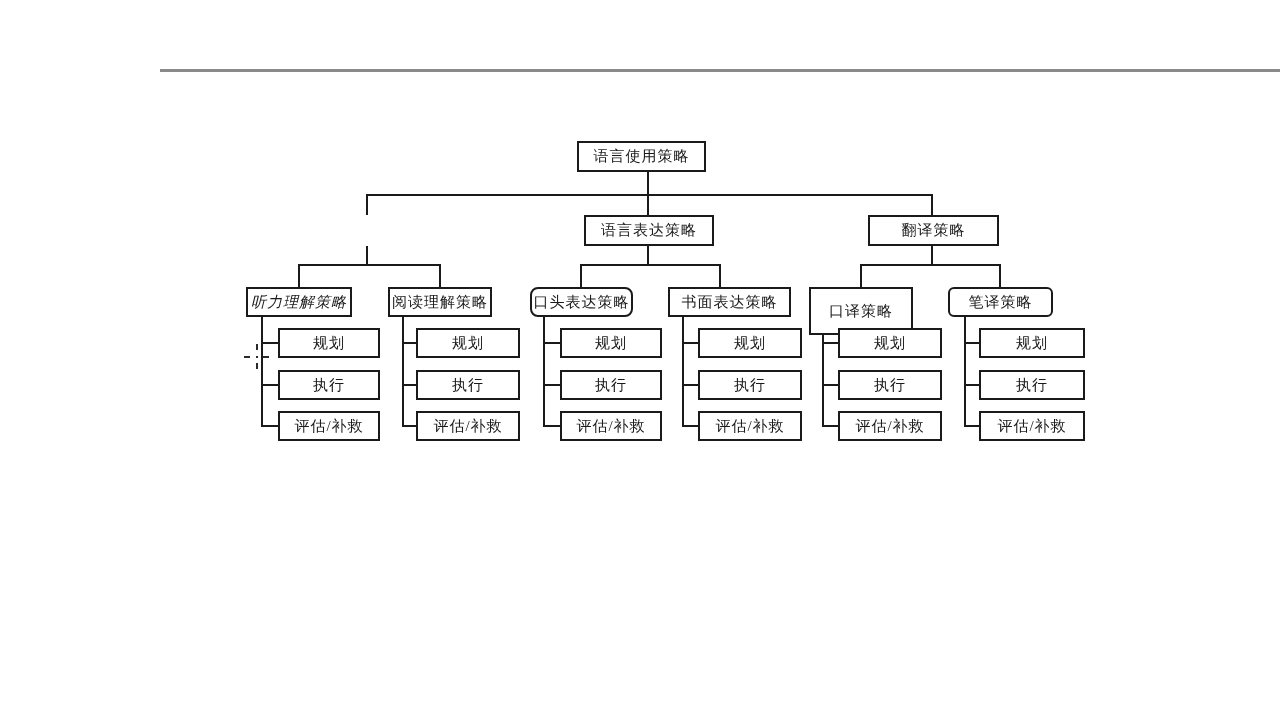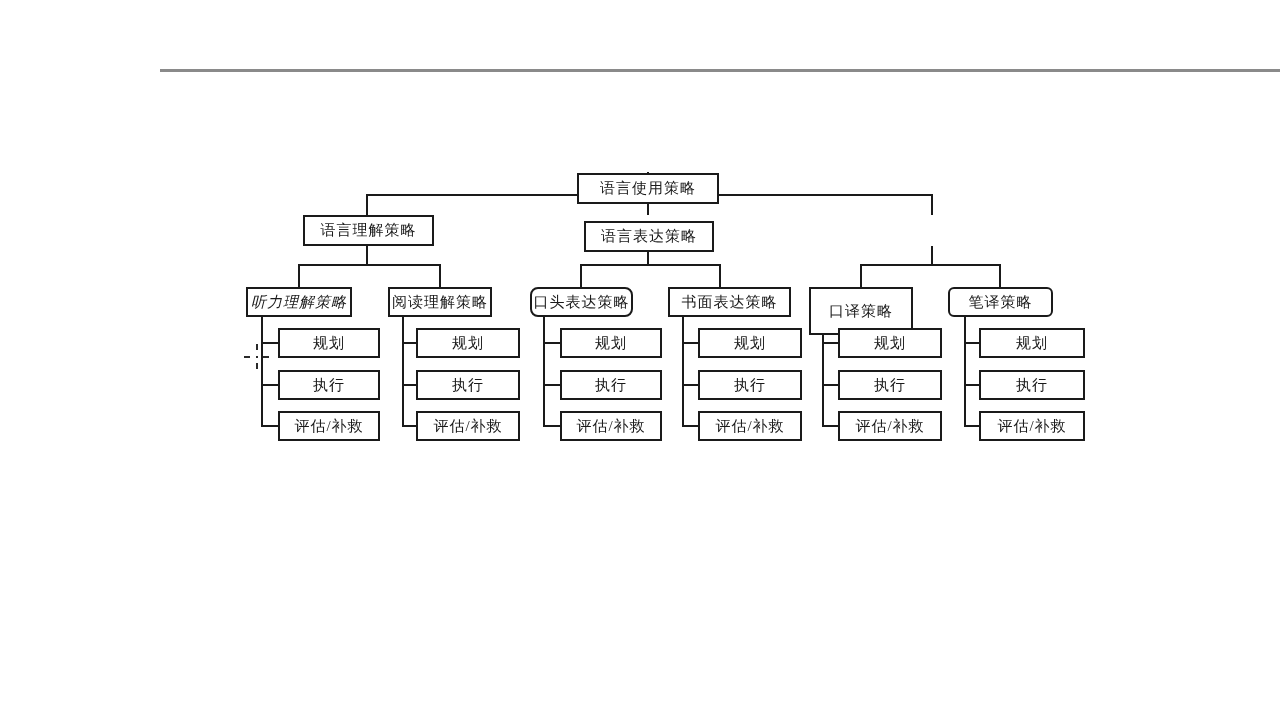--- a/index.html
+++ b/index.html
@@ -89,24 +89,24 @@
         <path d="M823 385 H838"></path>
         <path d="M823 426 H838"></path>
 
       <path d="M965 316 V427"></path>
         <path d="M965 343 H979"></path>
         <path d="M965 385 H979"></path>
         <path d="M965 426 H979"></path>
     </g>
   </svg>
 
-  <div class="box" style="left:577px; top:141px; width:142px; height:31px;margin-top:32px;">语言使用策略</div>
+  <div class="box" style="left:577px; top:141px; width:129px; height:31px;">语言使用策略</div>
 
-  <div class="box" style="left:303px; top:215px; width:131px; height:31px;">语言理解策略</div>
-  <div class="box" style="left:584px; top:215px; width:130px; height:31px;margin-top:6px;">语言表达策略</div>
+  <div class="box" style="left:584px; top:215px; width:130px; height:31px;">语言表达策略</div>
+  <div class="box" style="left:868px; top:215px; width:131px; height:31px;">翻译策略</div>
 
   <div class="box" style="left:246px; top:287px; width:106px; height:30px;font-style:italic;">听力理解策略</div>
   <div class="box" style="left:388px; top:287px; width:104px; height:30px;">阅读理解策略</div>
   <div class="box" style="left:530px; top:287px; width:103px; height:30px;border-radius:8px;">口头表达策略</div>
   <div class="box" style="left:668px; top:287px; width:123px; height:30px;font-family:Liberation Mono, monospace;">书面表达策略</div>
   <div class="box" style="left:809px; top:287px; width:104px; height:48px;">口译策略</div>
   <div class="box" style="left:948px; top:287px; width:105px; height:30px;border-radius:6px;">笔译策略</div>
 
   <div class="box" style="left:278px; top:328px; width:102px; height:30px;">规划</div>
   <div class="box" style="left:278px; top:370px; width:102px; height:30px;">执行</div>

